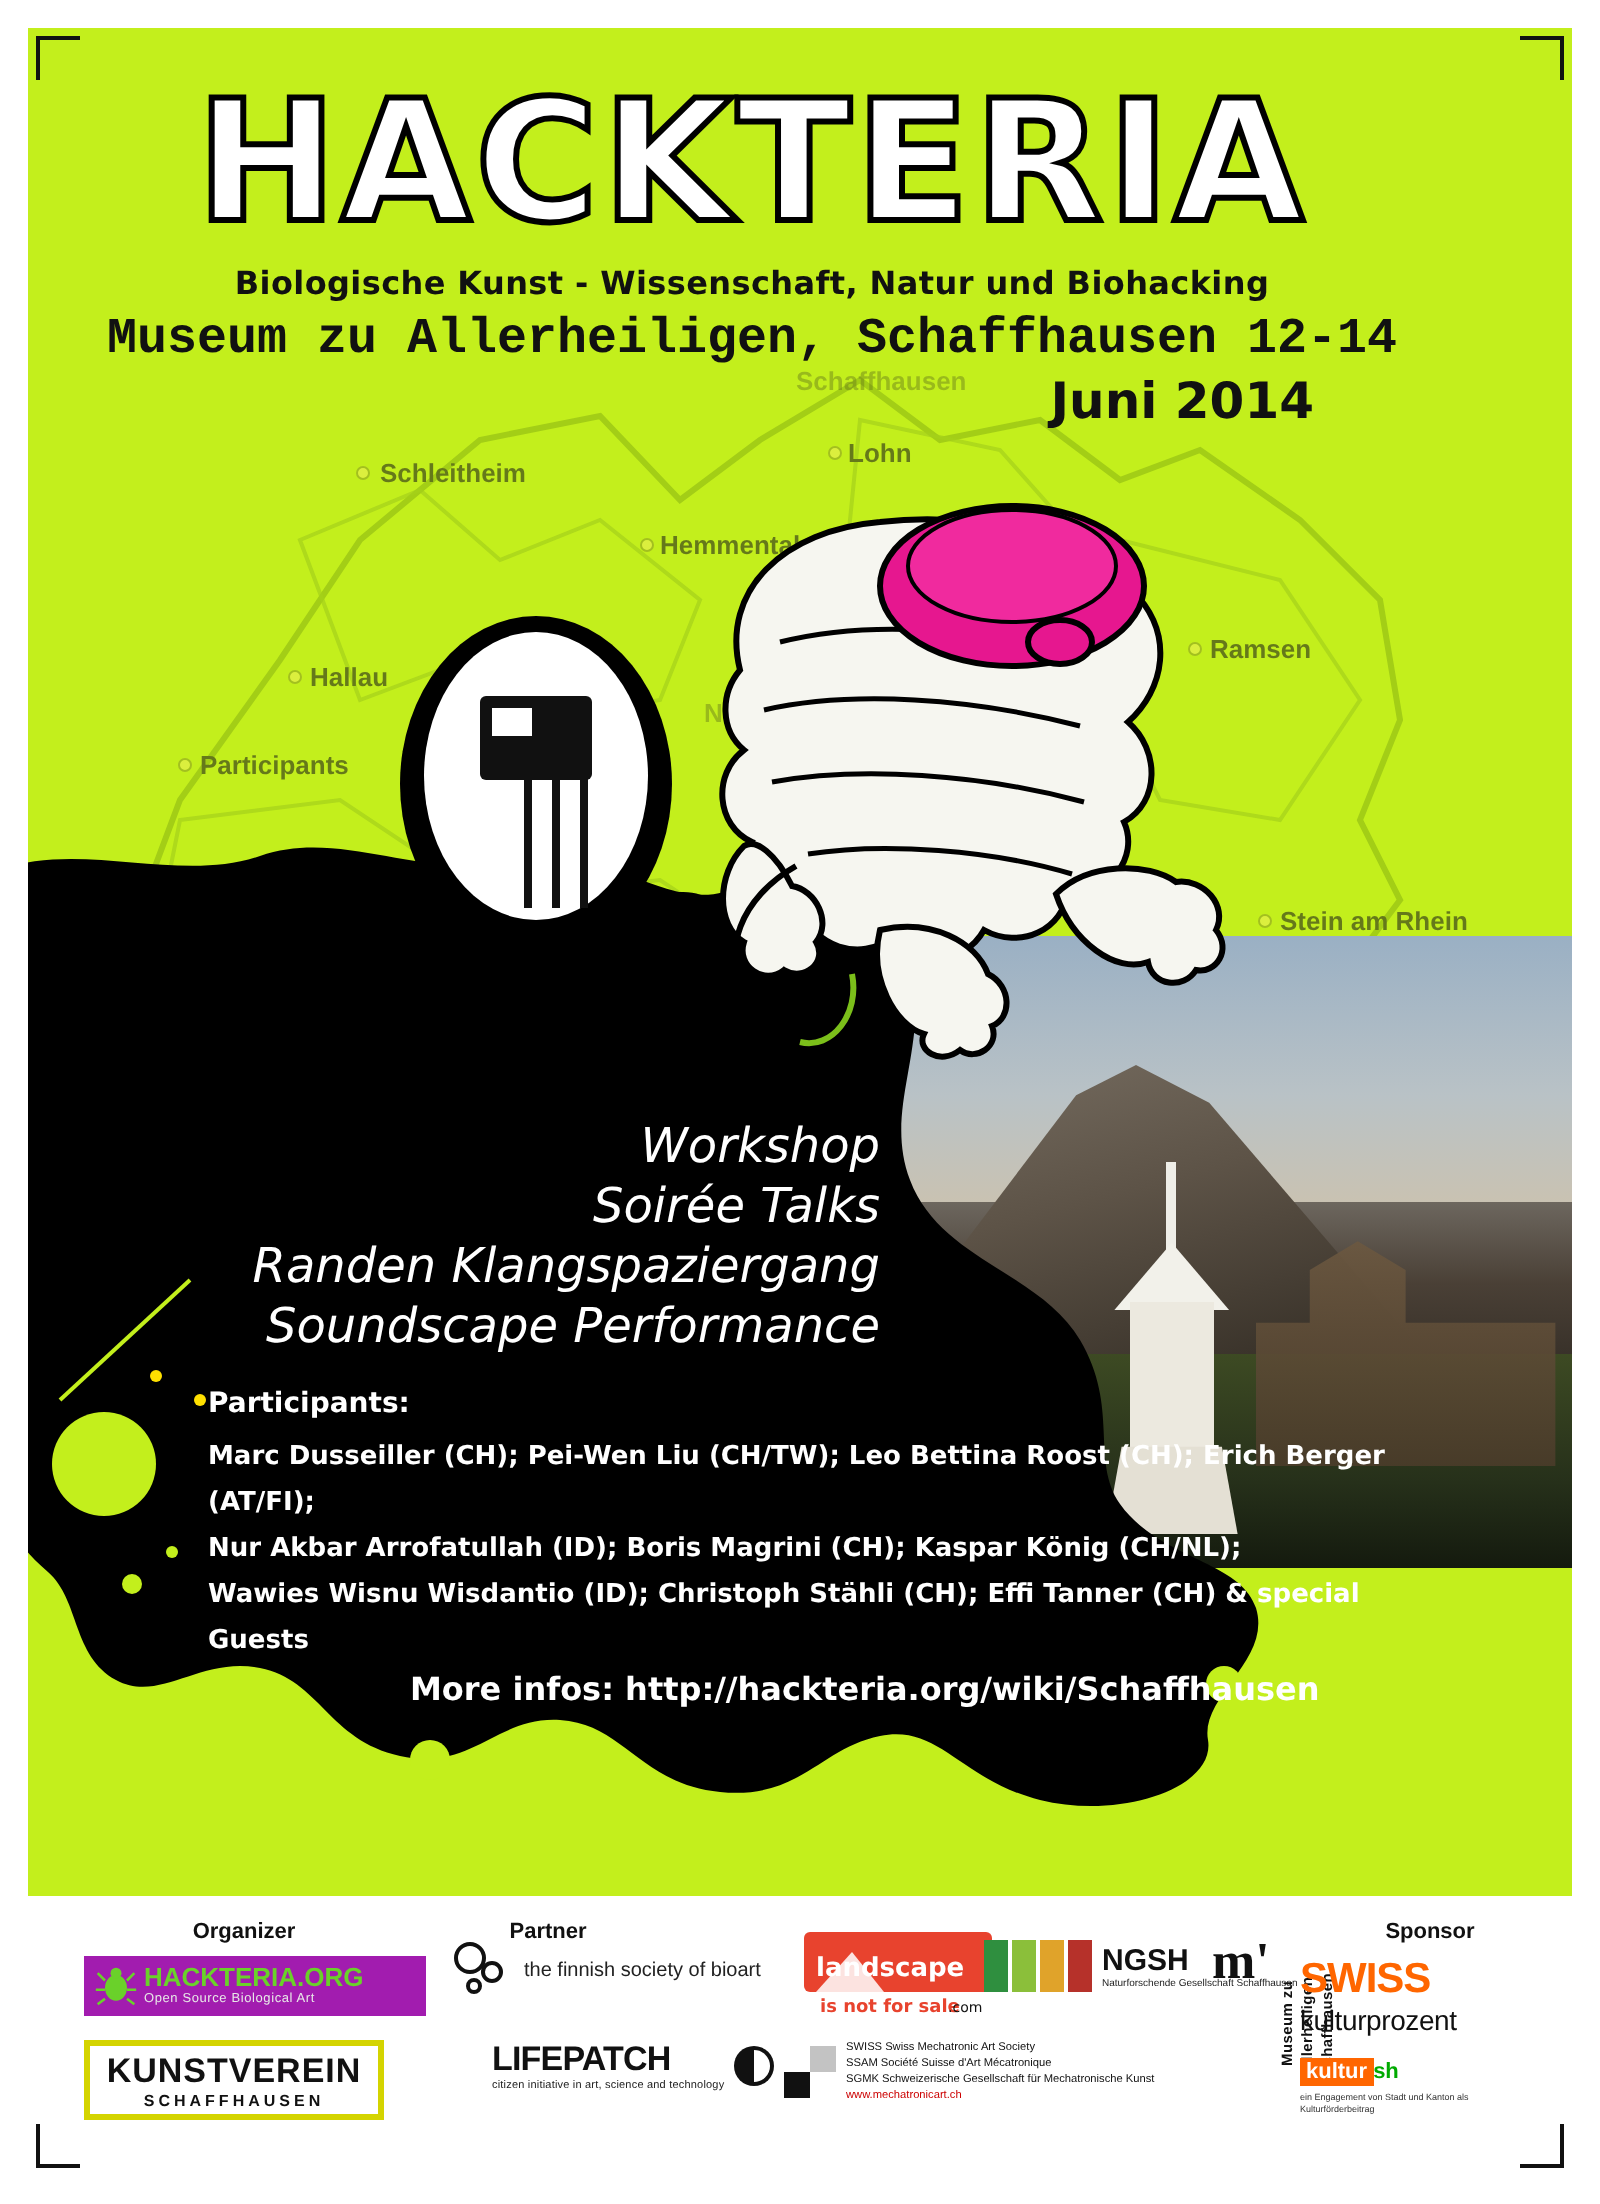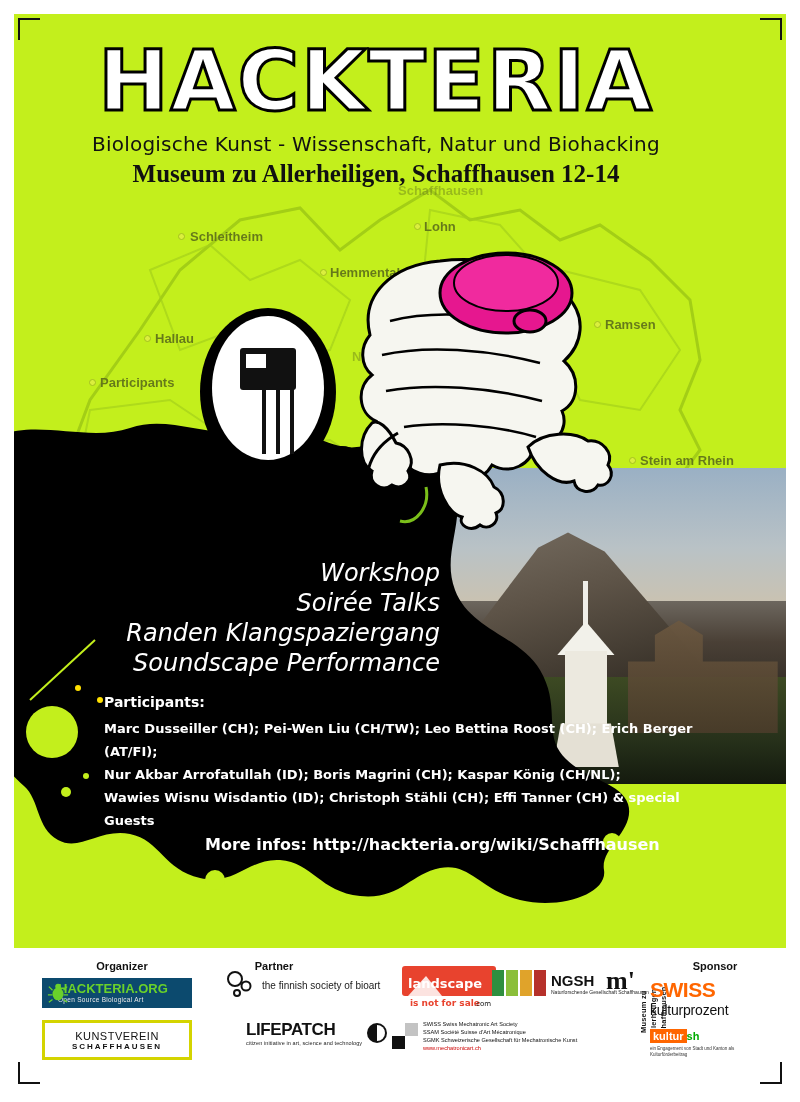--- a/index.html
+++ b/index.html
@@ -119,26 +119,26 @@
   #tardi-right { position:absolute; left:330px; top:225px; width:330px; height:310px; z-index:5;}
 
   
   #headline {
     position:absolute; left:0; top:40px; width:752px; z-index:10;
     text-align:center;
   }
   #title-svg { display:block; margin:0 auto; }
   .sub1 {
     font-family:"DejaVu Sans", sans-serif;
-    font-weight:400; font-size:20px; color:#111;
+    font-weight:700; font-size:16px; color:#111;
     letter-spacing:.2px; margin-top:2px;
     text-align:center;
   }
   .sub2 {
-    font-family:Liberation Serif, serif;
+    font-family:Liberation Mono, monospace;
     font-weight:700; font-size:25px; color:#111;
     margin-top:4px; text-align:center;
   }
   .sub3 {
     font-family:"DejaVu Sans", sans-serif;
     font-weight:700; font-size:25px; color:#111;
     margin-top:2px; text-align:right; padding-right:95px;
   }
 
   
@@ -170,31 +170,31 @@
   #footer {
     position:absolute; left:14px; bottom:14px; width:772px; height:140px;
     background:#ffffff; z-index:50;
     font-family:"Liberation Sans", sans-serif;
   }
   .foot-col { position:absolute; top:0; }
   .foot-head {
     font-size:11px; font-weight:700; color:#111; text-align:center;margin-top:12px;
   }
   .logo-hackteria {
-    width:150px; height:30px; background:#0c4a6e; position:relative;
-    display:flex; align-items:center; padding-left:16px;
+    width:171px; height:30px; background:#a21caf; position:relative;
+    display:flex; align-items:center; padding-left:30px;
   }
   .logo-hackteria .bug { position:absolute; left:5px; top:4px; width:22px; height:22px; }
   .logo-hackteria .t1 { color:#6ad12a; font-size:13px; font-weight:700; line-height:12px;}
   .logo-hackteria .t2 { color:#e8e8e8; font-size:6.5px; line-height:9px; letter-spacing:.3px;}
   .logo-kunstverein {
     width:150px; height:40px; background:#fff; border:3px solid #d4d400;
     display:flex; flex-direction:column; align-items:center; justify-content:center;
   }
-  .logo-kunstverein .k1 { font-size:11px; font-weight:400; color:#111; letter-spacing:.5px;}
+  .logo-kunstverein .k1 { font-size:17px; font-weight:700; color:#111; letter-spacing:.5px;}
   .logo-kunstverein .k2 { font-size:8px; font-weight:700; color:#111; letter-spacing:2px;}
   .logo-bioart { display:flex; align-items:center; gap:6px;}
   .logo-bioart .txt { font-size:10px; color:#222; }
   .logo-lifepatch { display:flex; align-items:center; gap:4px;}
   .logo-lifepatch .lp1 { font-size:17px; font-weight:700; color:#111; letter-spacing:-.4px;}
   .logo-lifepatch .lp2 { font-size:5.5px; color:#222; letter-spacing:.1px;}
   .logo-landscape { position:relative; width:94px; height:44px; }
   .logo-ngsh { display:flex; align-items:center; gap:5px;}
   .logo-ngsh .n1 { font-size:15px; font-weight:700; color:#111;}
   .logo-ngsh .n2 { font-size:5px; color:#222;}
@@ -321,20 +321,21 @@
       <path fill="none" stroke="#7bbf1a" stroke-width="3" d="M96 262 C 100 282, 86 300, 70 296"></path>
     </g>
   </svg>
 
   <div id="headline">
     <svg id="title-svg" width="700" height="90" viewBox="0 0 700 90">
       <text x="350" y="70" text-anchor="middle" font-family="DejaVu Sans, sans-serif" font-size="84" font-weight="700" letter-spacing="2" fill="#ffffff" stroke="#000000" stroke-width="3" id="title-text">HACKTERIA</text>
     </svg>
     <div class="sub1">Biologische Kunst - Wissenschaft, Natur und Biohacking</div>
     <div class="sub2">Museum zu Allerheiligen, Schaffhausen 12-14</div>
+    <div class="sub3">Juni 2014</div>
   </div>
 
   <div id="program">
     <div>Workshop</div>
     <div>Soirée Talks</div>
     <div>Randen Klangspaziergang</div>
     <div>Soundscape Performance</div>
   </div>
 
   <div id="participants">

